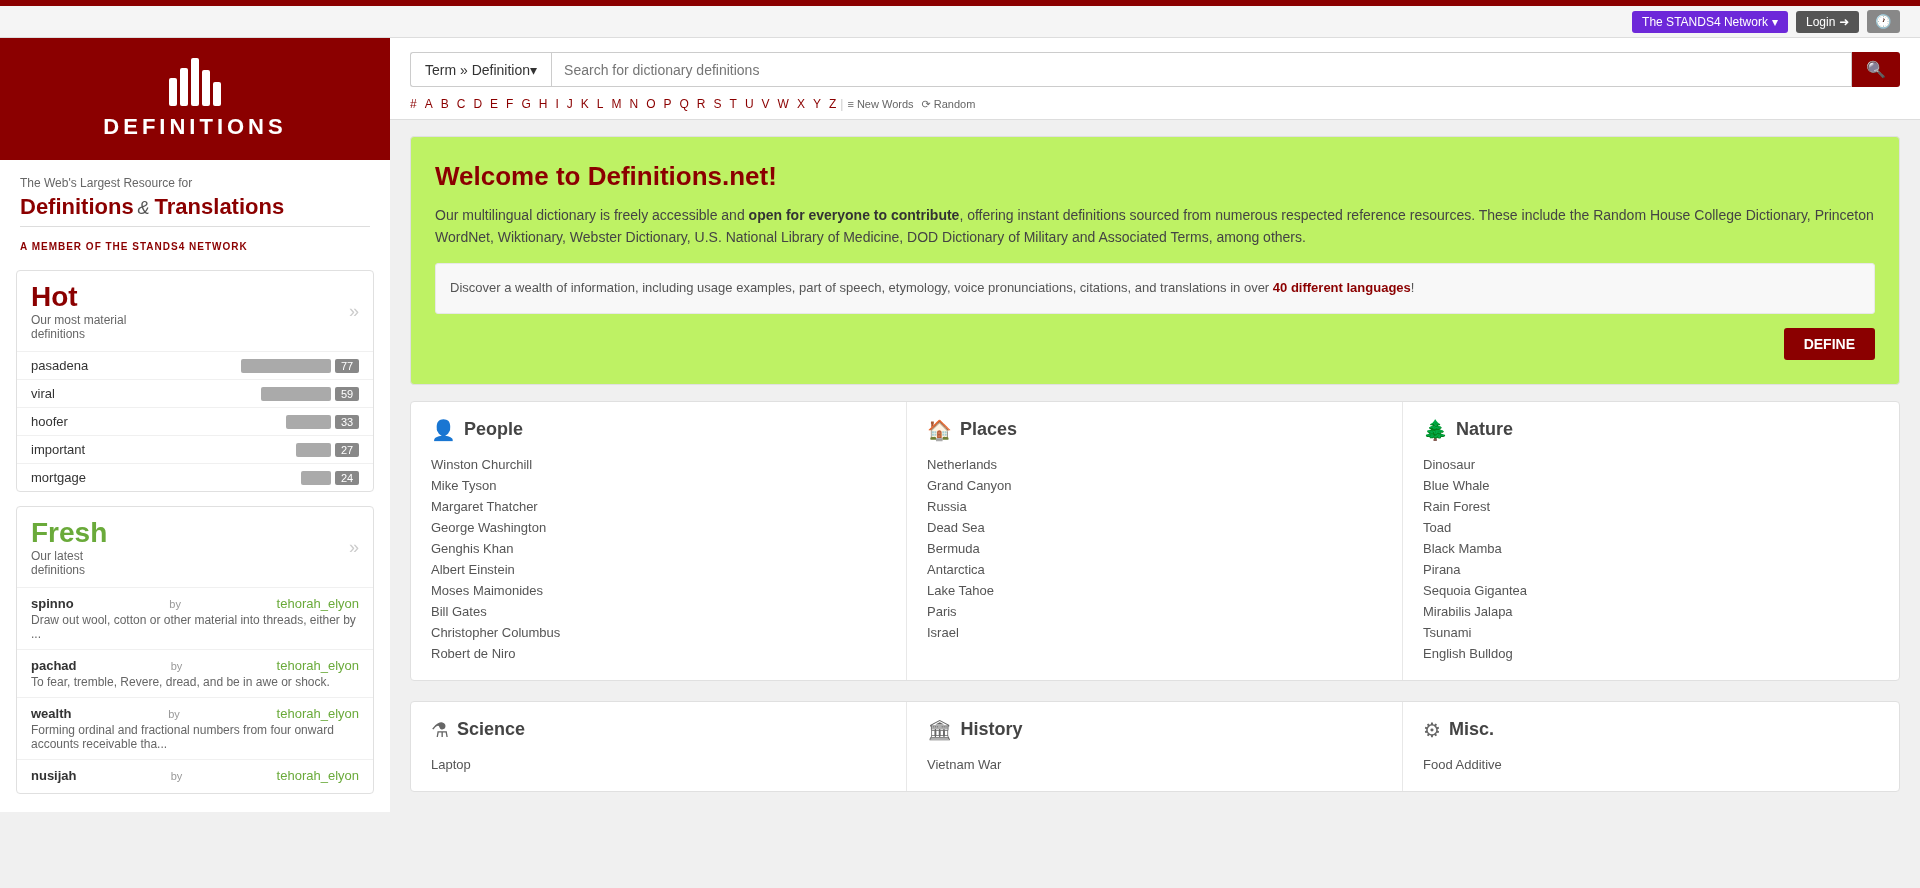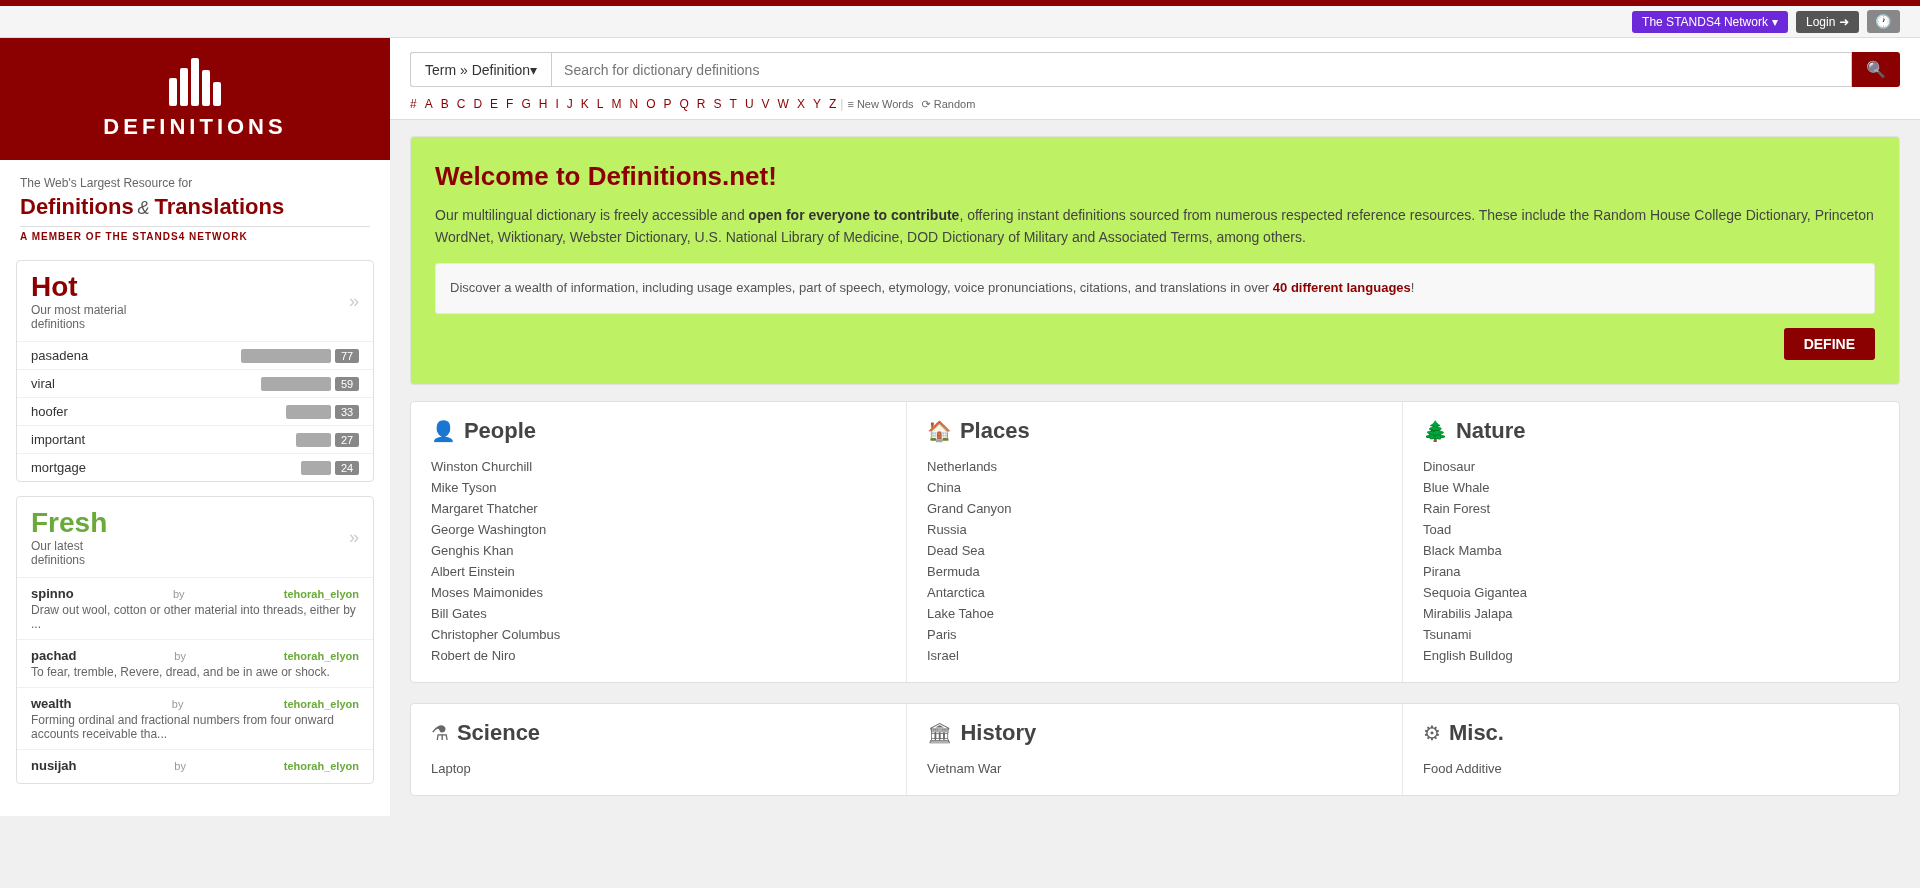--- a/index.html
+++ b/index.html
@@ -81,21 +81,21 @@
     }
 
     #sidebar-tagline {
       padding: 16px 20px 4px;
       text-align: left;
     }
     .tagline-sm { font-size: 12px; color: #666; }
     .tagline-main { font-size: 18px; color: #555; }
     .tagline-highlight { color: #8b0000; font-size: 22px; font-weight: bold; }
     .tagline-amp { font-style: italic; }
-    .tagline-member { font-size: 10px; color: #999; letter-spacing: 1px; margin-top: 6px; border-top: 1px solid #ddd; padding-top: 4px; }
+    .tagline-member { font-size: 10px; color: #999; letter-spacing: 1px; margin-top: 6px; border-top: 1px solid #ddd; padding-top: 14px; }
     .tagline-member span { color: #8b0000; font-weight: bold; }
 
     
     .sidebar-box {
       margin: 14px 16px;
       border: 1px solid #e0e0e0;
       border-radius: 4px;
       background: #fff;
     }
     .sidebar-box-header {
@@ -120,21 +120,21 @@
     .hot-bar-wrapper { display: flex; align-items: center; gap: 4px; padding-left: 36px; }
     .hot-bar { height: 14px; background: #aaa; border-radius: 2px; }
     .hot-count { font-size: 11px; color: #fff; background: #888; padding: 1px 5px; border-radius: 2px; min-width: 24px; text-align: center; }
 
     .fresh-item {
       padding: 8px 14px;
       border-top: 1px solid #f0f0f0;
     }
     .fresh-item-header { display: flex; justify-content: space-between; align-items: center; margin-bottom: 2px; }
     .fresh-item-term { font-weight: bold; color: #333; font-size: 13px; }
-    .fresh-item-author { font-size: 11px; color: #6aaa3a; font-weight: bold; }
+    .fresh-item-author { font-size: 13px; color: #6aaa3a; }
     .fresh-item-def { font-size: 12px; color: #666; }
 
     
     #content {
       flex: 1;
       padding: 0;
     }
 
     
     #search-area {
@@ -244,21 +244,21 @@
       border-right: 1px solid #e8e8e8;
     }
     .cat-col:last-child { border-right: none; }
     .cat-header {
       display: flex;
       align-items: center;
       gap: 8px;
       margin-bottom: 12px;
     }
     .cat-icon { font-size: 20px; color: #666; }
-    .cat-title { font-size: 22px; font-weight: bold; color: #444; }
+    .cat-title { font-size: 18px; font-weight: bold; color: #444; }
     .cat-item {
       display: block;
       color: #555;
       font-size: 13px;
       padding: 3px 0;
       text-decoration: none;
       cursor: pointer;
     }
 
     
@@ -530,21 +530,20 @@
           </div>
       </div>
 
       <div class="cat-col">
         <div class="cat-header">
           <span class="cat-icon">🏠</span>
           <span class="cat-title">Places</span>
         </div>
         <div id="places-items">
             <a class="cat-item">Netherlands</a>
-            <a class="cat-item">China</a>
             <a class="cat-item">Grand Canyon</a>
             <a class="cat-item">Russia</a>
             <a class="cat-item">Dead Sea</a>
             <a class="cat-item">Bermuda</a>
             <a class="cat-item">Antarctica</a>
             <a class="cat-item">Lake Tahoe</a>
             <a class="cat-item">Paris</a>
             <a class="cat-item">Israel</a>
           </div>
       </div>

